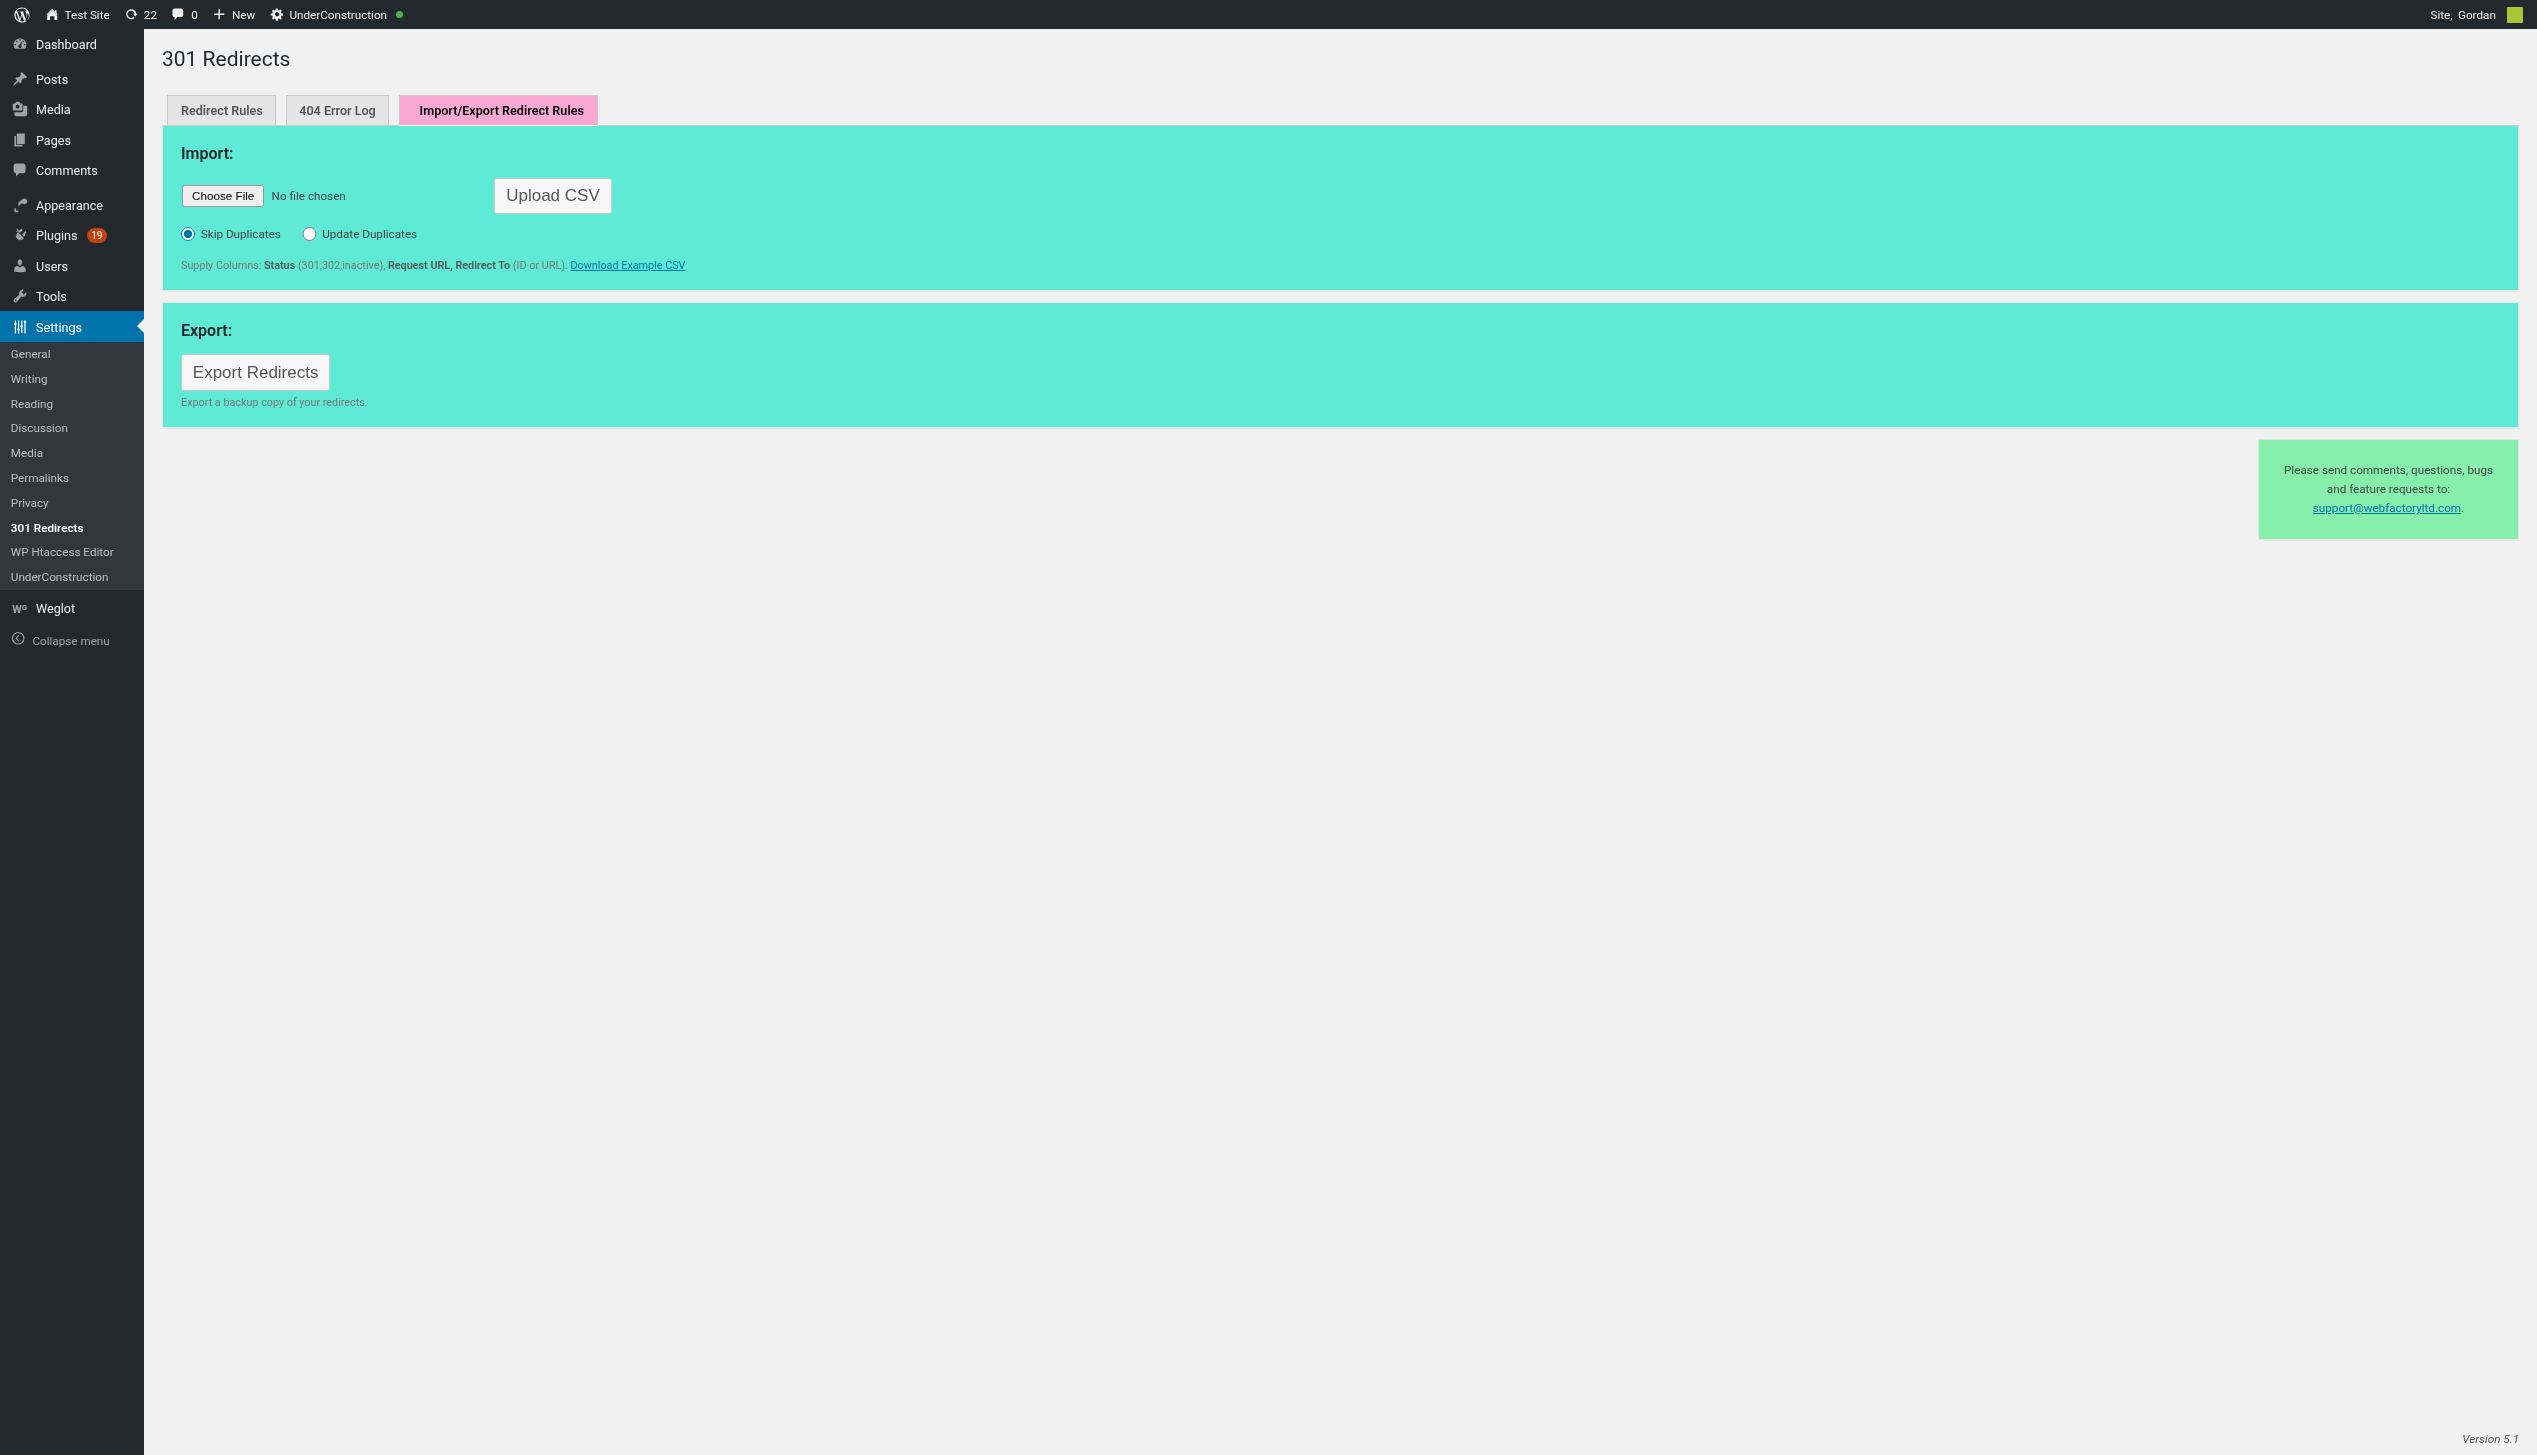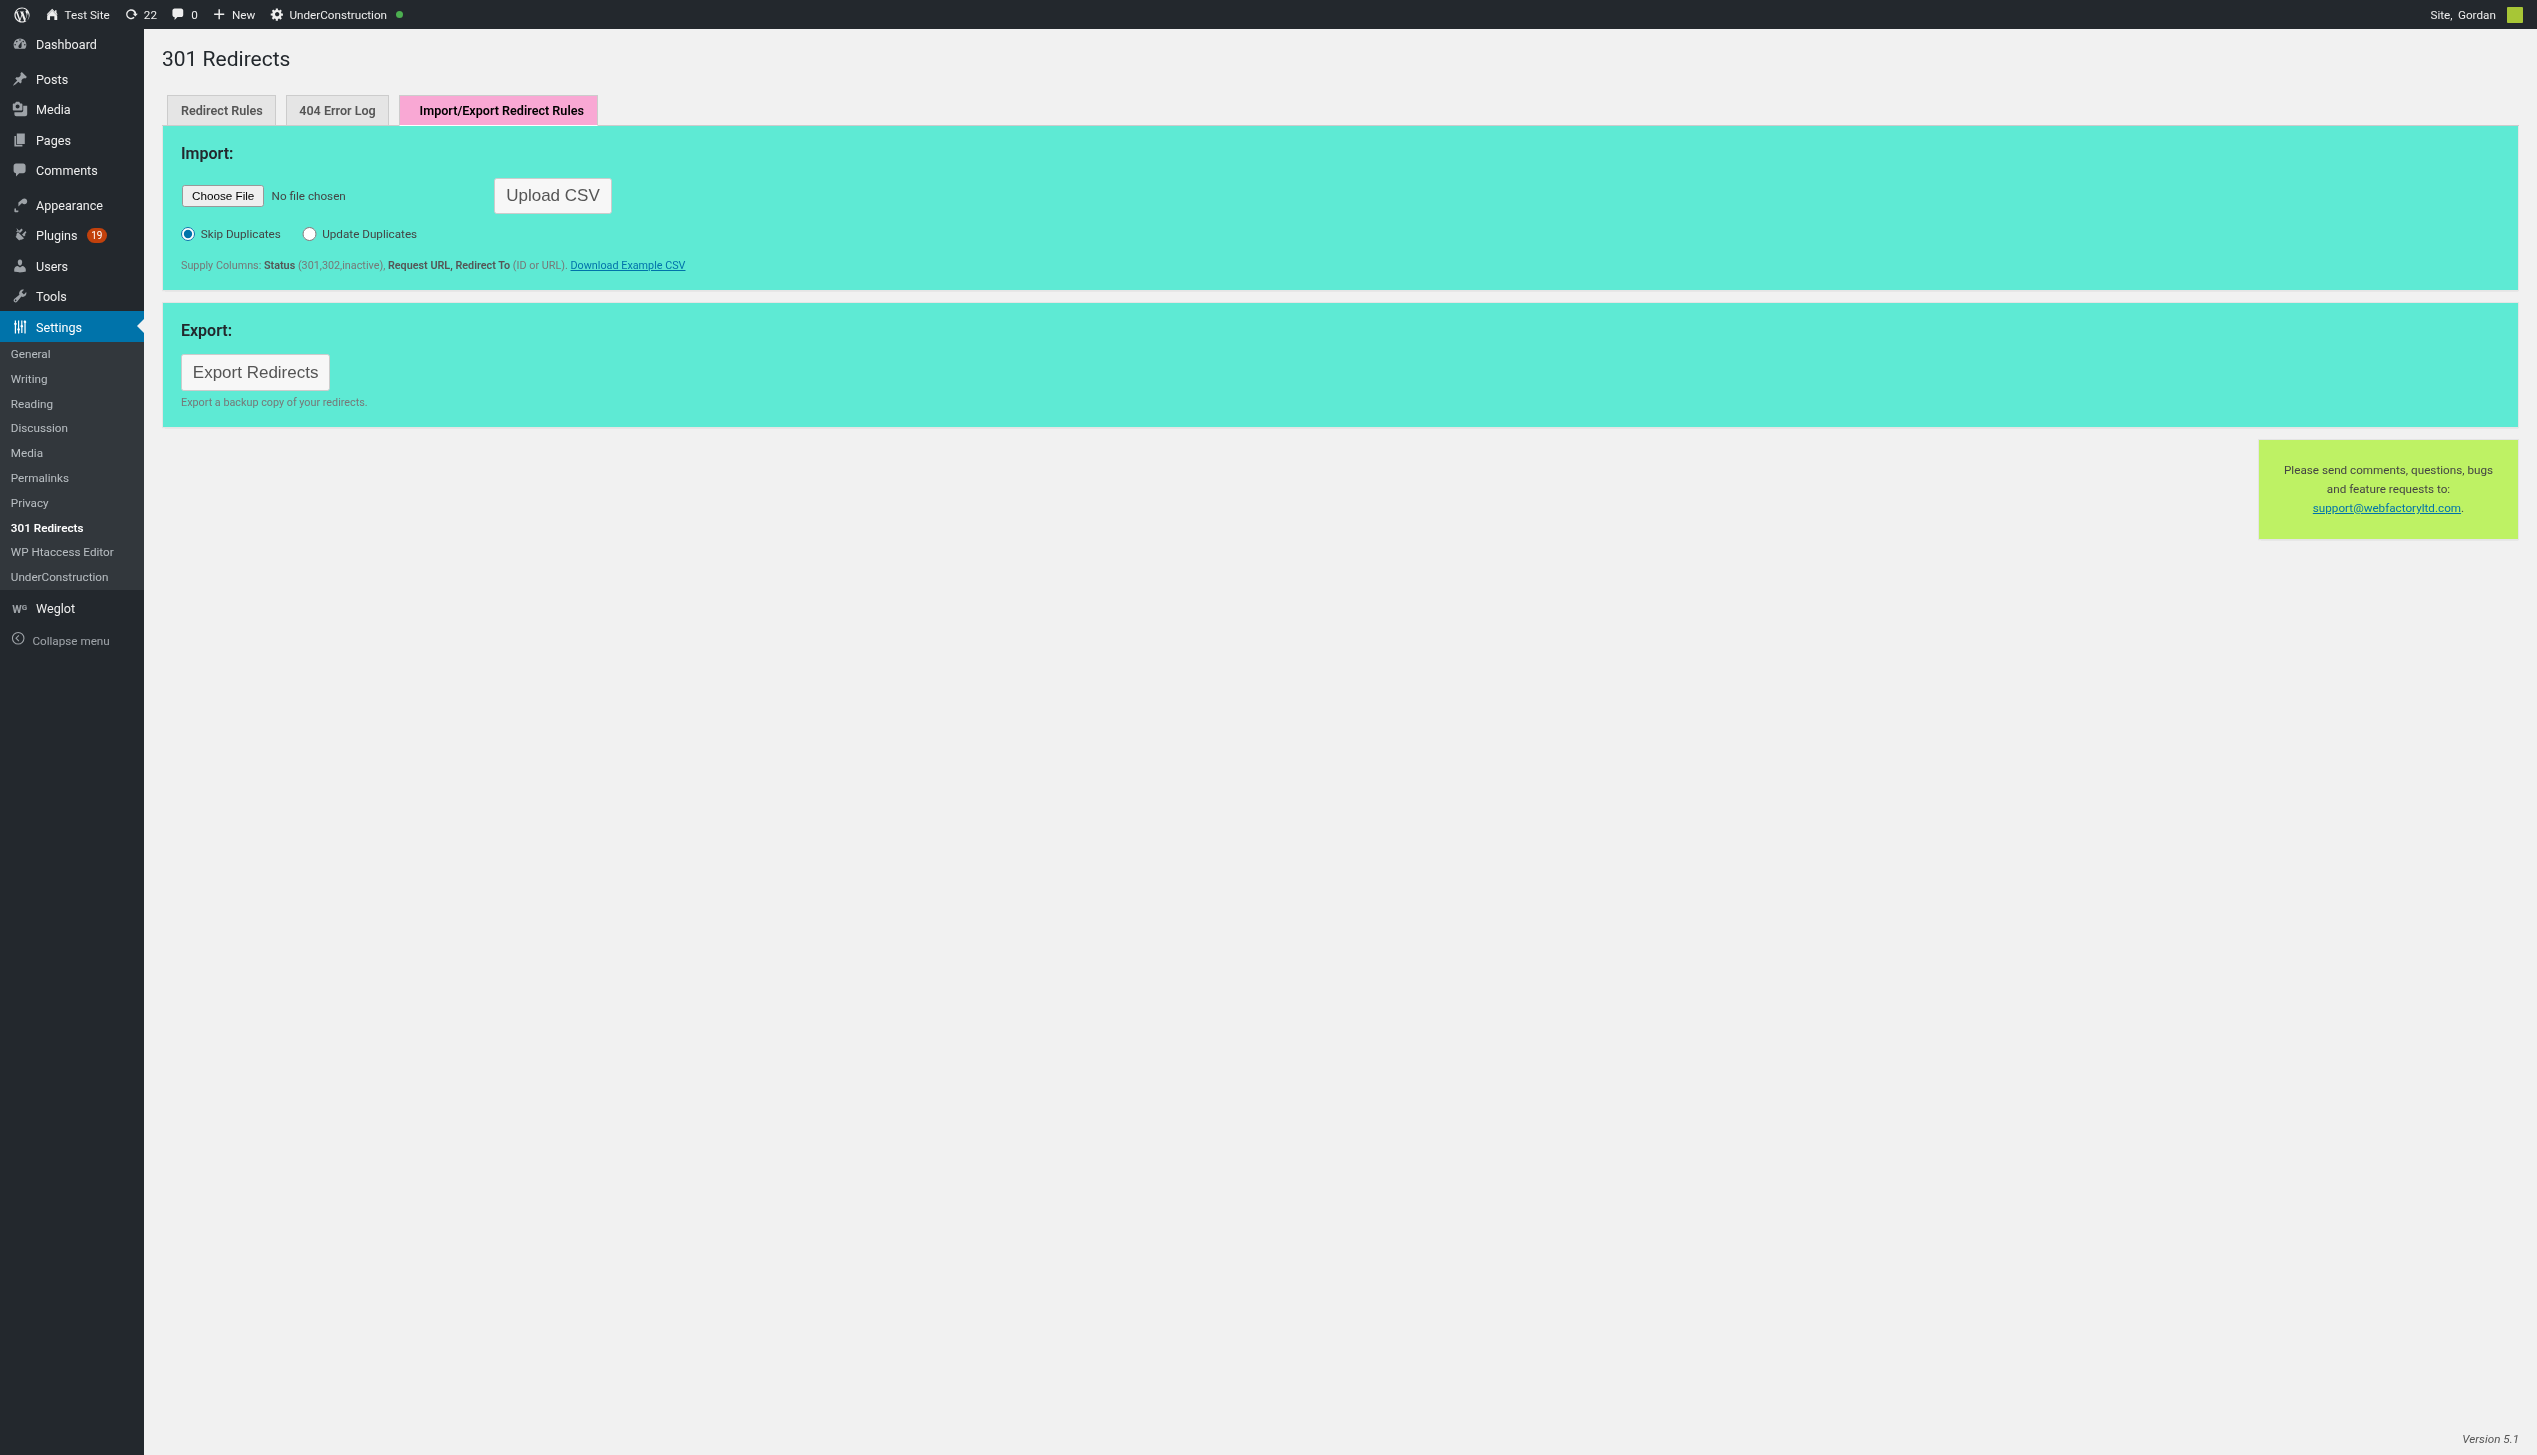--- a/index.html
+++ b/index.html
@@ -203,21 +203,21 @@
     .radio-row { display: flex; gap: 21.6px; align-items: center; margin-bottom: 10.8px; }
     .radio-row label { display: inline-flex; align-items: center; gap: 5.4px; font-size: 11.7px; color: #444; cursor: pointer; justify-content: center; }
     .radio-row input[type="radio"] { width: 14.4px; height: 14.4px; accent-color: #0073aa; cursor: pointer; }
     .hint { font-size: 10.8px; color: #777; margin-top: 18px; }
     .hint strong { font-weight: 600; color: #555; }
     .hint a { color: #0073aa; text-decoration: underline; }
     .export-hint { font-size: 10.8px; color: #777; margin-top: 5.4px; }
     
     
     .support-box {
-      background: #bef264;
+      background: #86efac;
       border: 0.9px solid #e5e5e5;
       box-shadow: 0 0.9px 0.9px rgba(0,0,0,.04);
       padding: 21.6px;
       margin-top: 10.8px;
       width: 261px;
       float: right;
       text-align: center;
       font-size: 11.7px;
       color: #444;
       line-height: 1.6;

